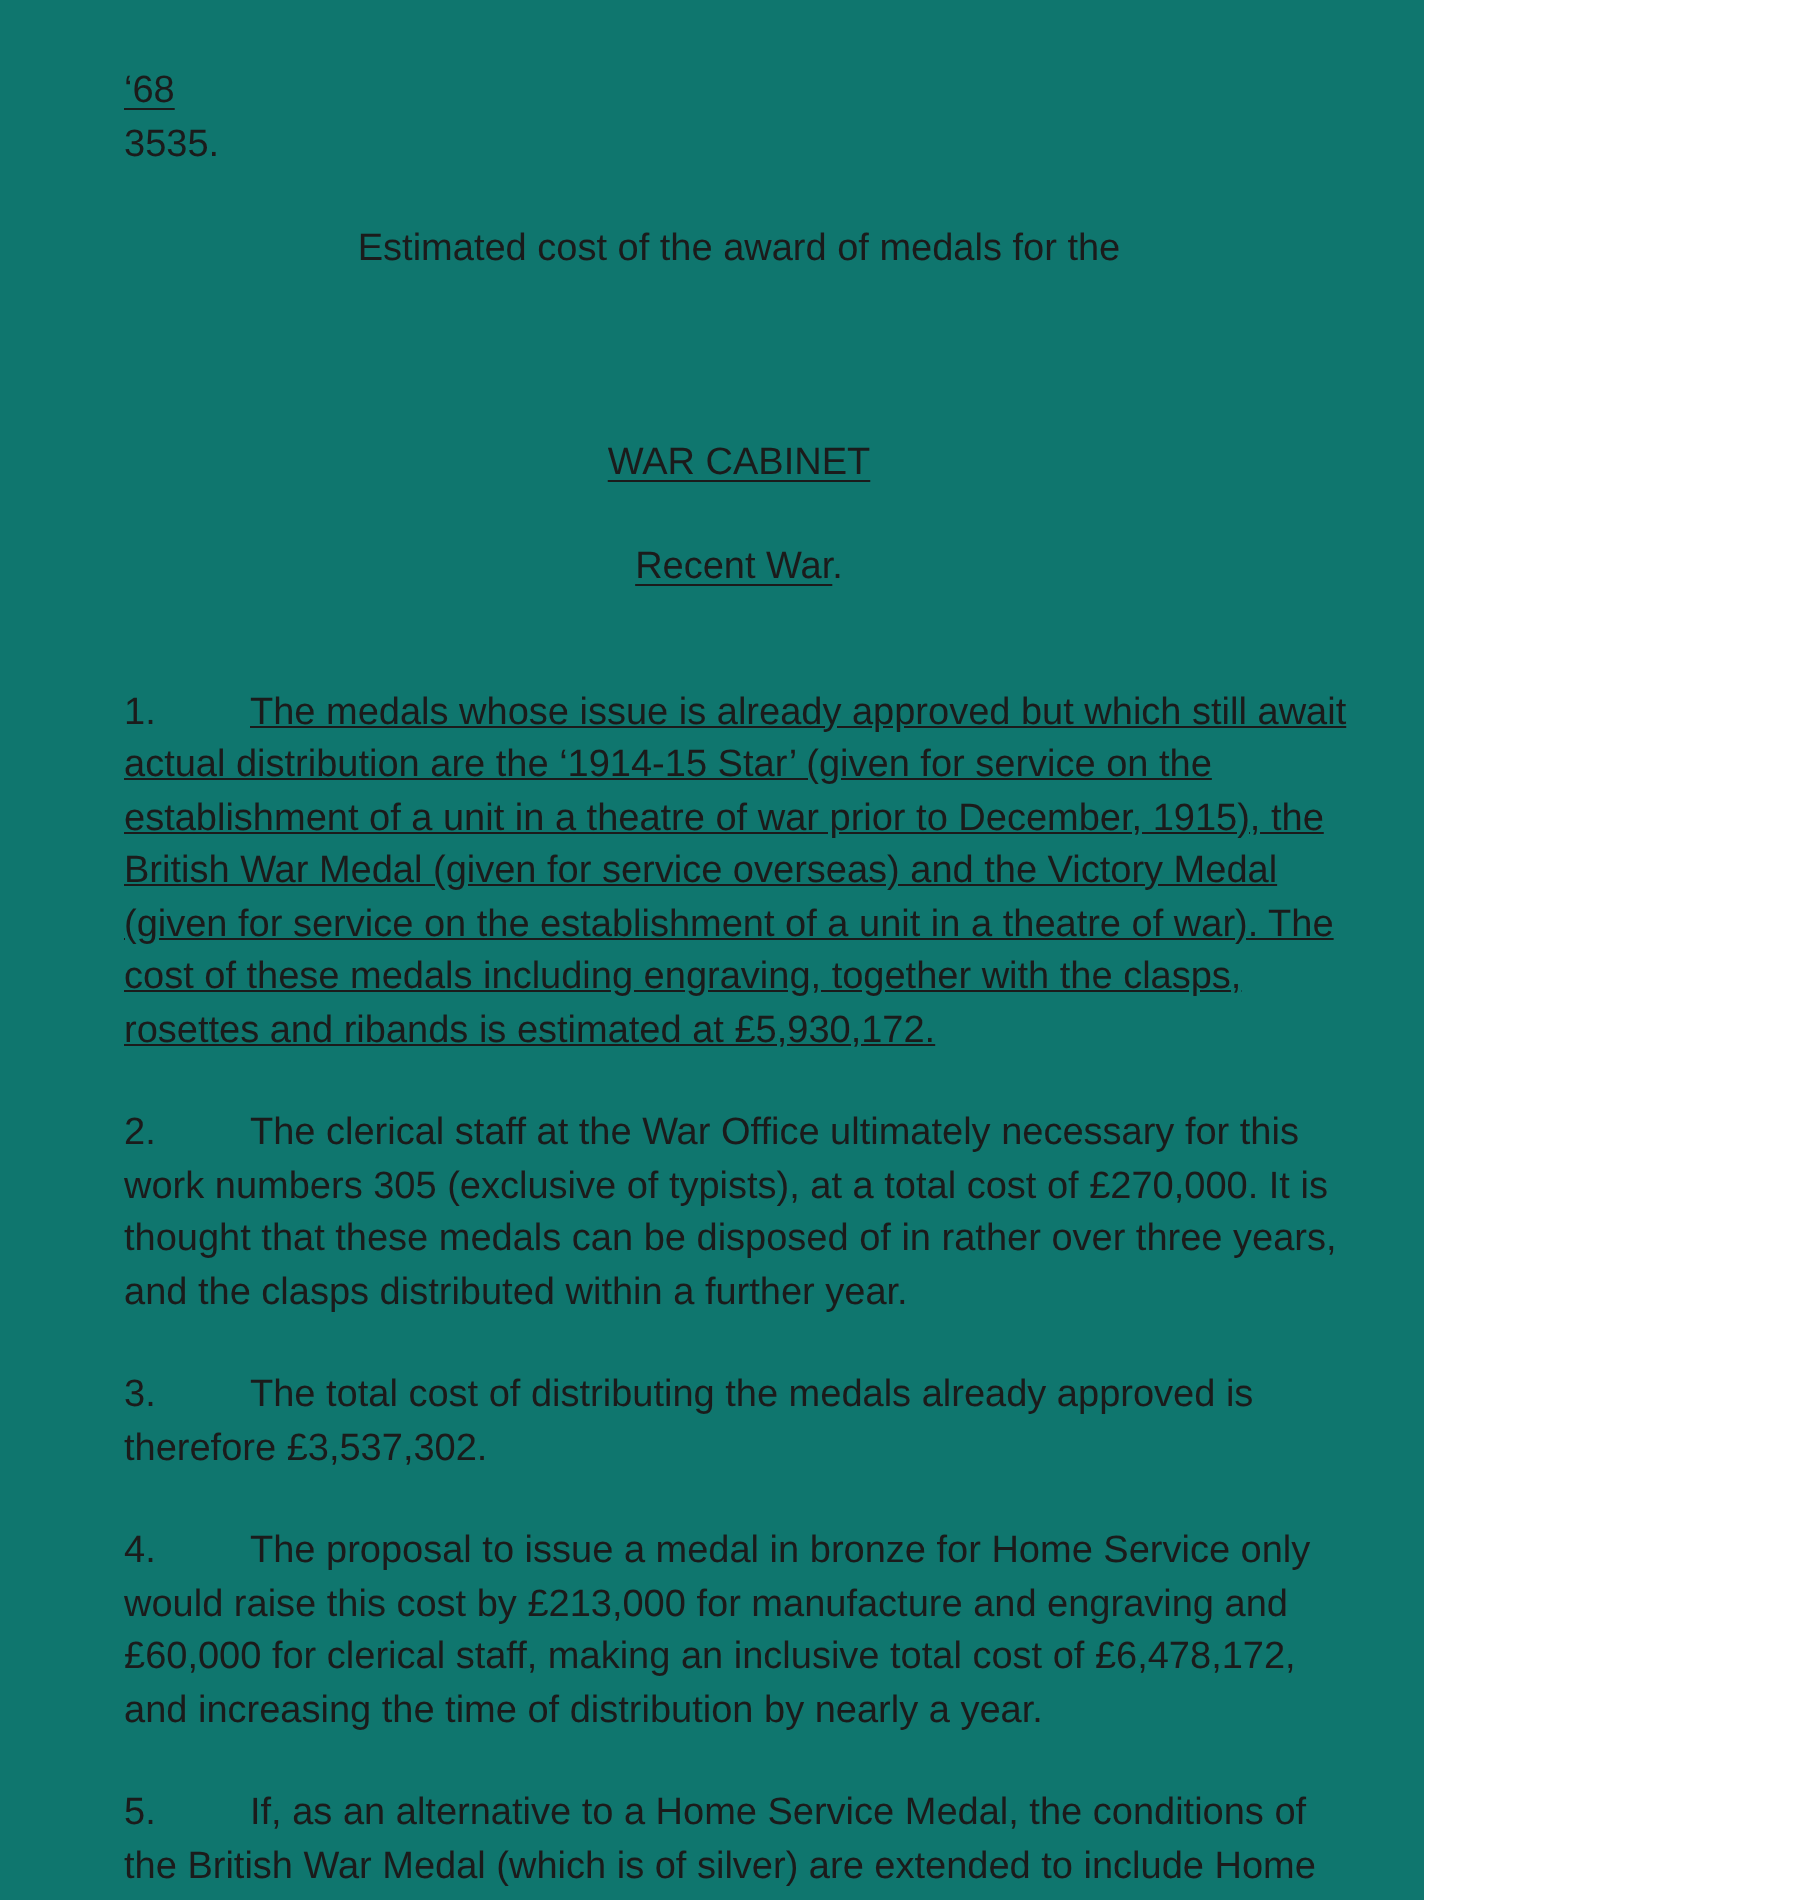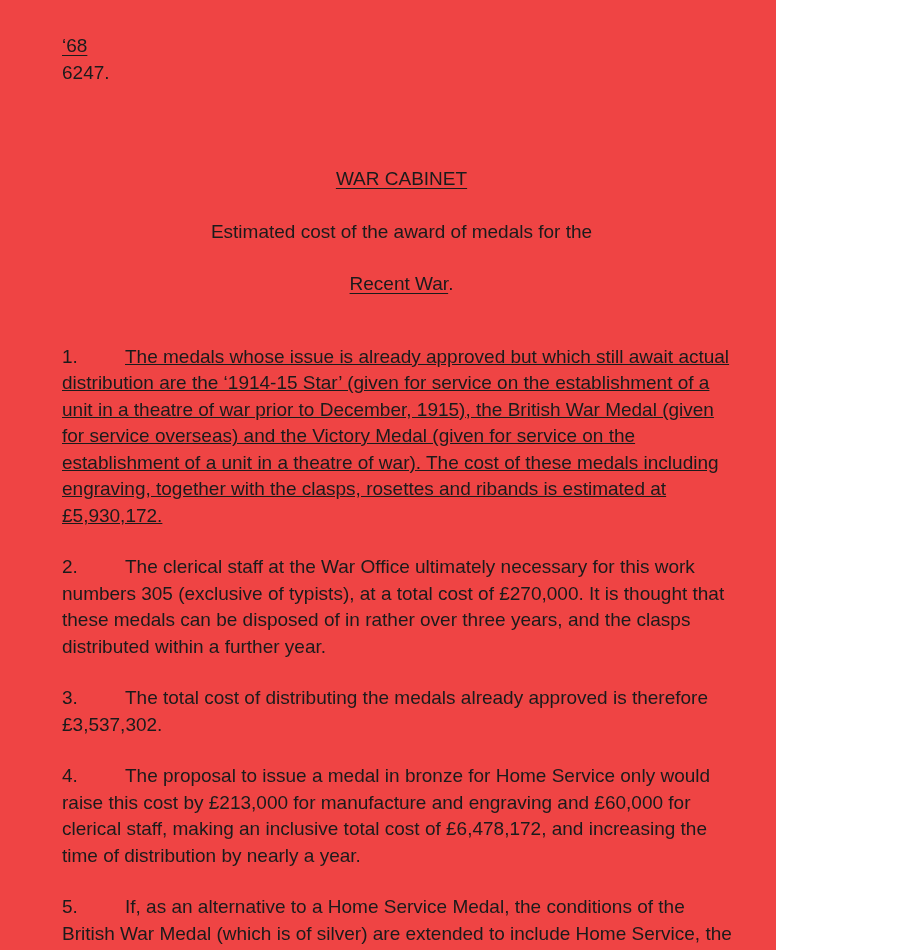--- a/index.html
+++ b/index.html
@@ -1,21 +1,21 @@
 <!DOCTYPE html>
 <html><head>
 <meta charset="utf-8">
 <style>
   * { margin: 0; padding: 0; box-sizing: border-box; }
   html, body { background: #ffffff; }
   .page {
     position: relative;
-    width: 776px;
+    width: 712px;
     height: 950px;
-    background: #ef4444;
+    background: #0f766e;
     color: #1b1b1b;
     font-family: "Liberation Sans", "DejaVu Sans", sans-serif;
     font-size: 19px;
     line-height: 26.5px;
     padding: 33px 35px 0 62px;
     overflow: hidden;
   }
   .u { text-decoration: underline; text-underline-offset: 3px; }
   .doc-ref div { white-space: nowrap; }
   .center { text-align: center; }
@@ -26,28 +26,28 @@
   .para.first { margin-top: 46px; text-decoration: underline; }
   .pnum { display: inline-block; width: 63px; }
 </style>
 </head>
 <body>
 
 <div class="page">
 
   <div class="doc-ref">
     <div><span class="u">‘68</span></div>
-    <div>6247.</div>
+    <div>3535.</div>
   </div>
+
+  <div class="center title-sub">Estimated cost of the award of medals for the</div>
 
   <div class="center title-main">
     <span class="u">WAR CABINET</span>
   </div>
-
-  <div class="center title-sub">Estimated cost of the award of medals for the</div>
 
   <div class="center title-subject">
     <span class="u">Recent War</span><span>.</span>
   </div>
 
   <p class="para first">
     <span class="pnum">1.</span><span>The medals whose issue is already approved but which still await actual distribution are the ‘1914-15 Star’ (given for service on the establishment of a unit in a theatre of war prior to December, 1915), the British War Medal (given for service overseas) and the Victory Medal (given for service on the establishment of a unit in a theatre of war). The cost of these medals including engraving, together with the clasps, rosettes and ribands is estimated at £5,930,172.</span>
   </p>
 
   <p class="para">

